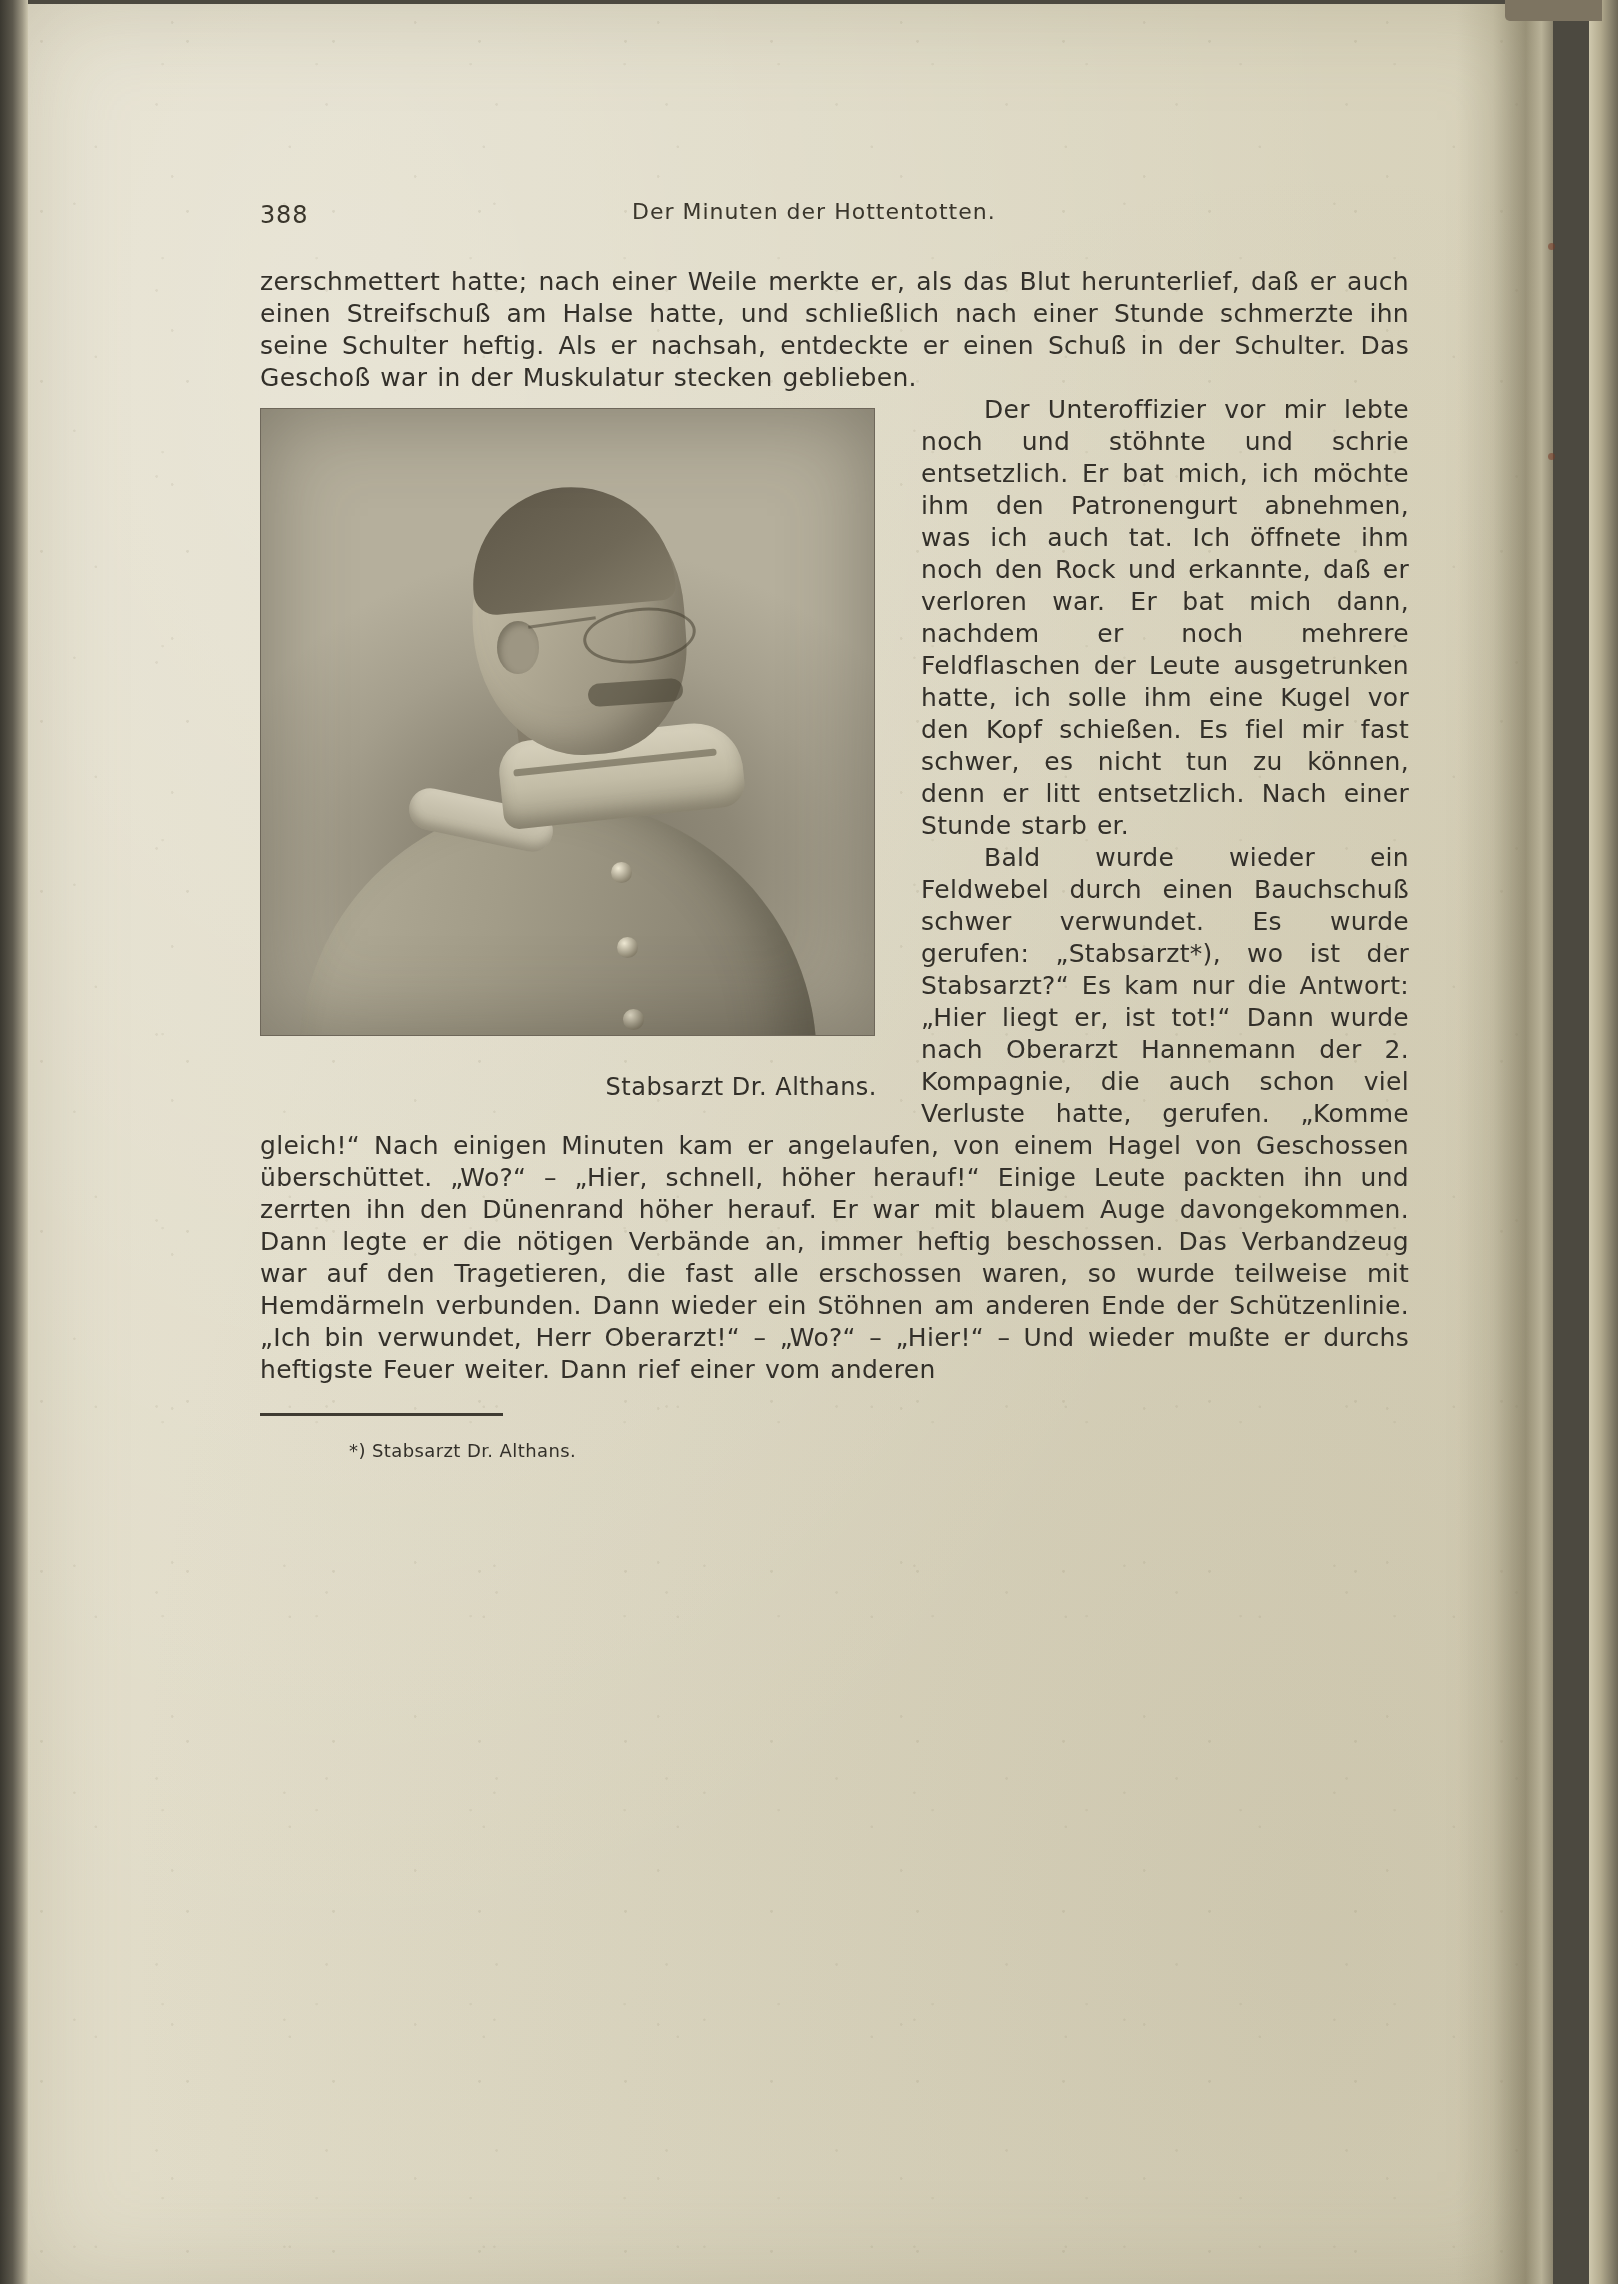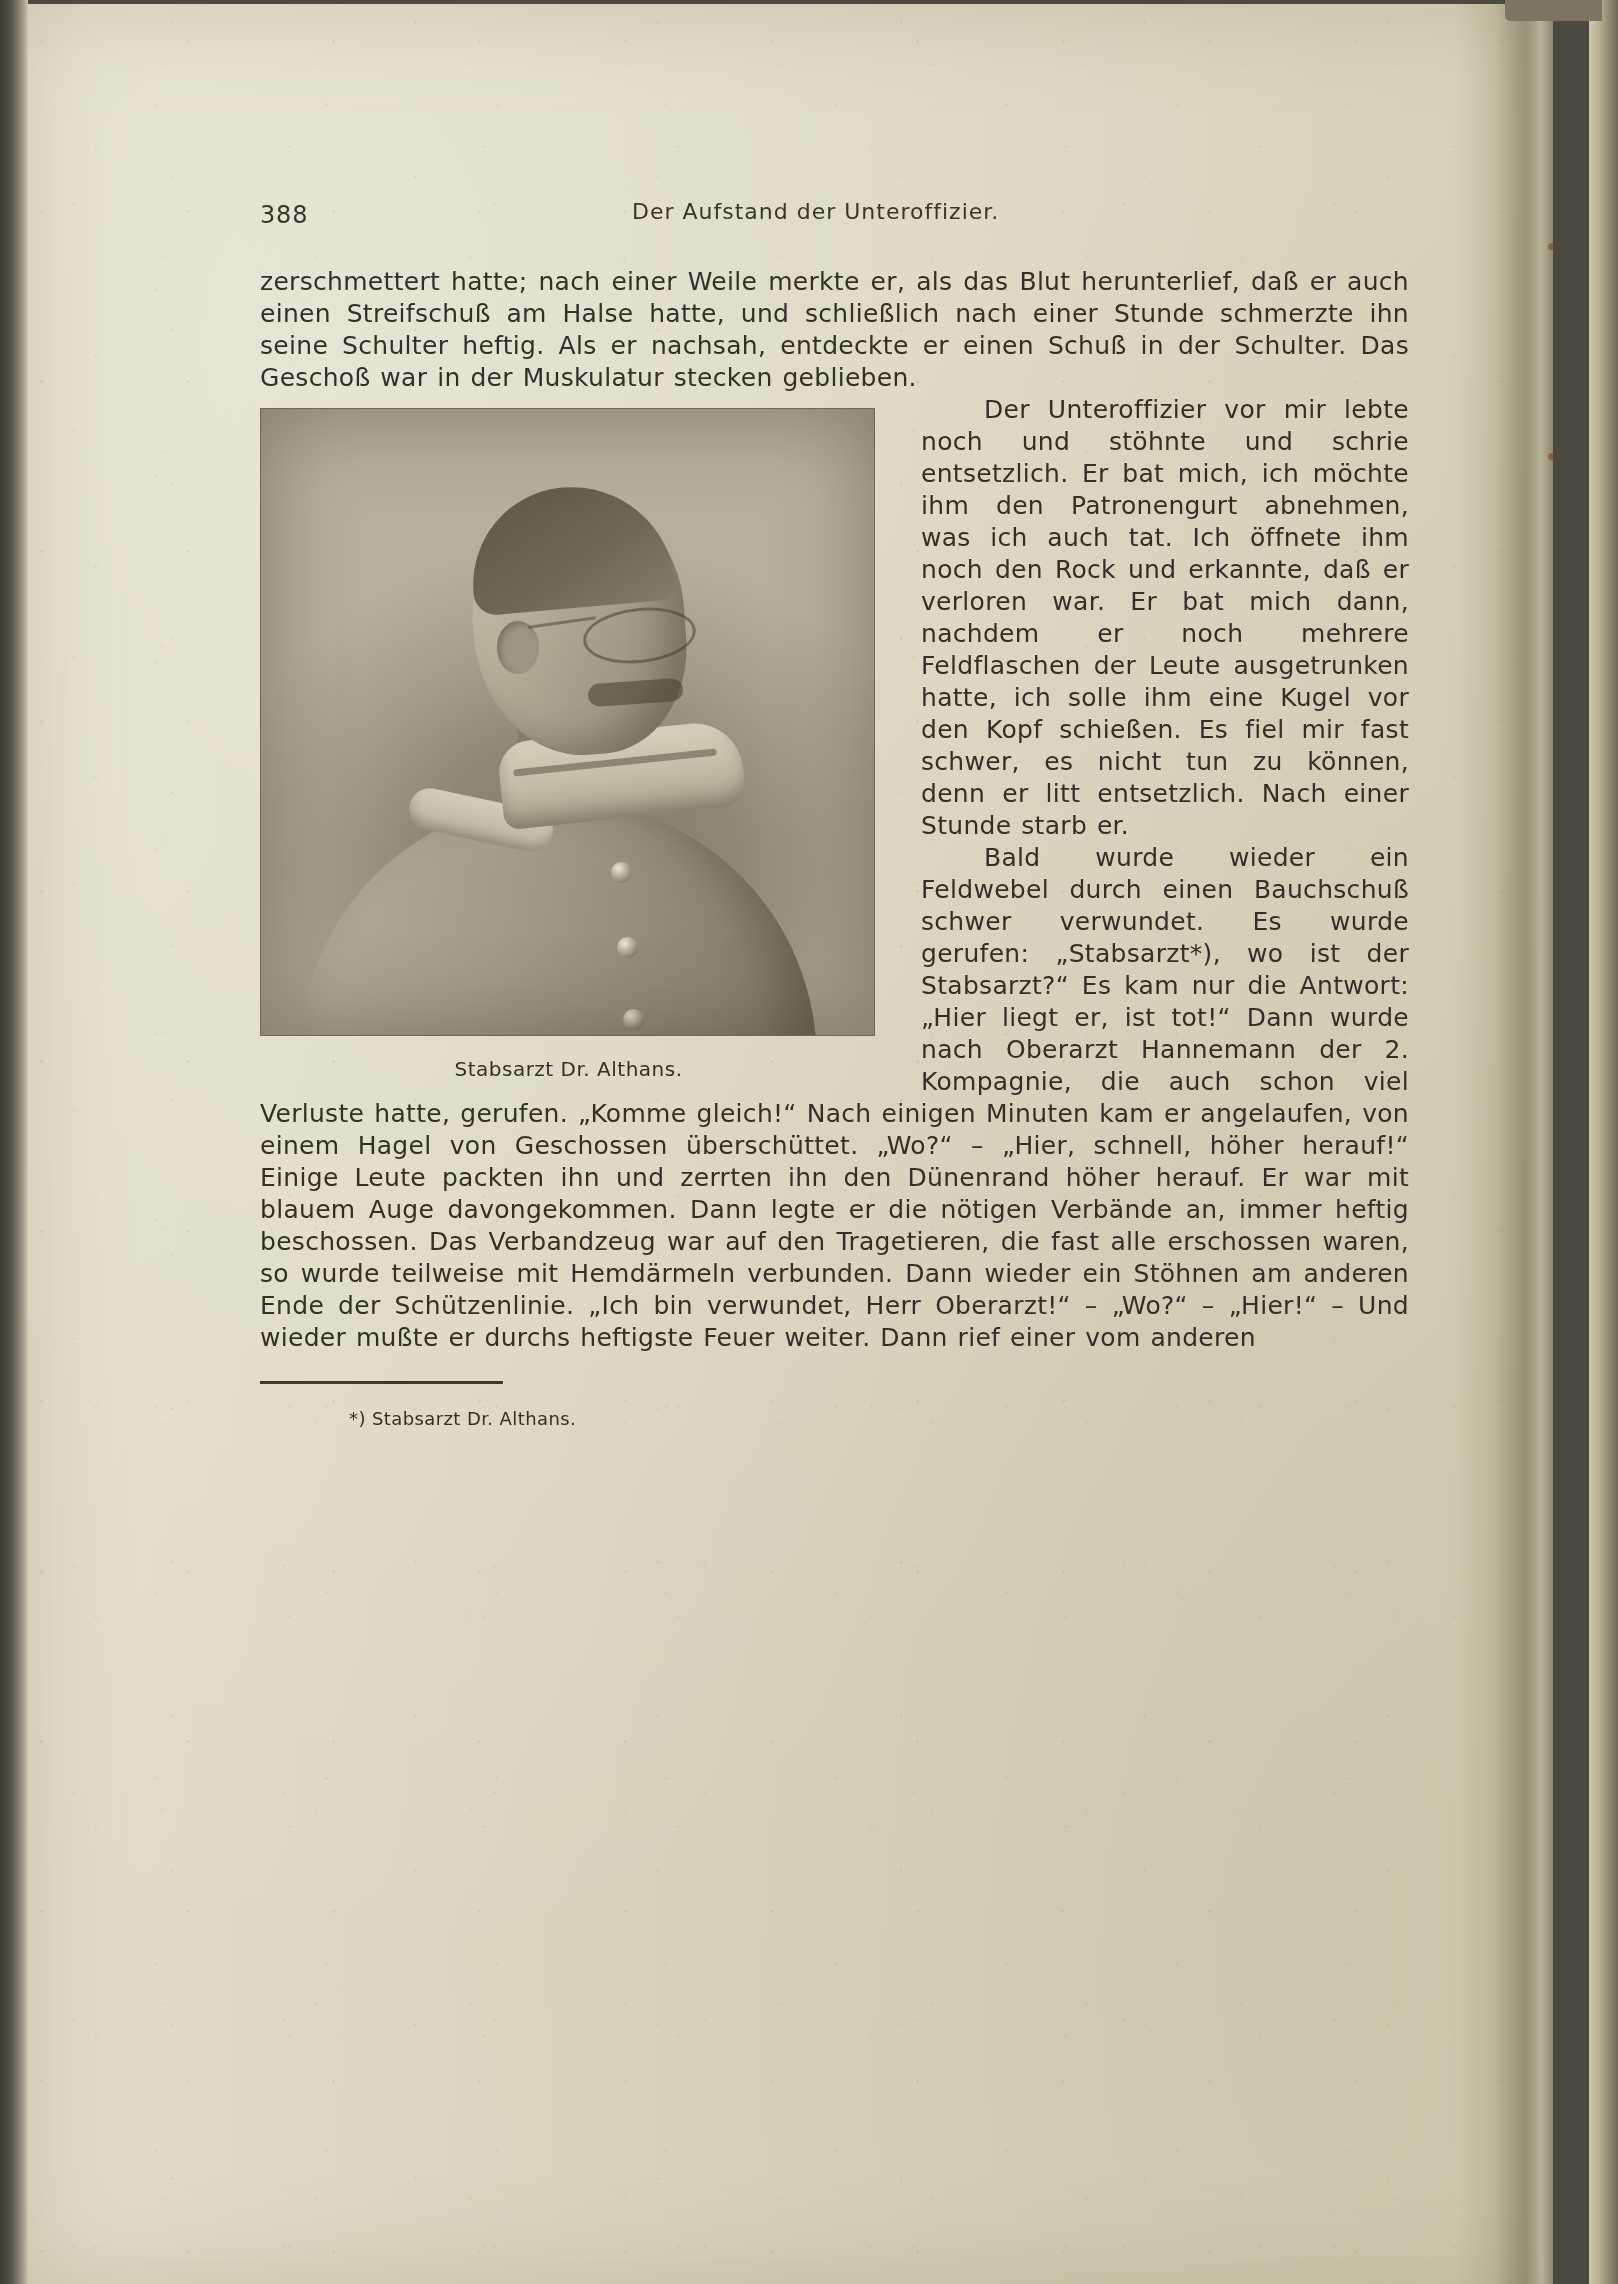--- a/index.html
+++ b/index.html
@@ -275,24 +275,24 @@
   .p-btn.b2 { left: 356px; top: 528px; }
   .p-btn.b3 { left: 362px; top: 600px; }
   .photo-vignette {
     position: absolute;
     inset: 0;
     box-shadow: inset 0 0 89px rgba(60,56,44,0.45);
     pointer-events: none;
   }
 
   .caption {
-    margin-top: 21px;
-    text-align: center;
-    font-family: "DejaVu Sans", sans-serif;
-    font-size: 20px;
+    margin-top: 37px;
+    text-align: right;
+    font-family: "DejaVu Sans", sans-serif;
+    font-size: 24px;
     letter-spacing: 0.5px;
     color: #33302a;
   }
 
   
   .footnote-wrap {
     clear: both;
     margin-top: 27.5px;
   }
   .footnote-rule {
@@ -316,21 +316,21 @@
 <div id="scan">
 
   <div class="page-sheet">
 
     <div class="grain"></div>
 
     <div class="content">
 
       <div class="running-head">
         <div class="folio">388</div>
-        <div class="head-title">Der Aufstand der Unteroffizier.</div>
+        <div class="head-title">Der Minuten der Hottentotten.</div>
       </div>
 
       <p class="body-par">zerschmettert hatte; nach einer Weile merkte er, als das Blut herunterlief, daß er auch einen Streifschuß am Halse hatte, und schließlich nach einer Stunde schmerzte ihn seine Schulter heftig. Als er nachsah, entdeckte er einen Schuß in der Schulter. Das Geschoß war in der Muskulatur stecken geblieben.</p>
 
       <div class="figure">
         <div class="photo">
           <div class="photo-inner">
             <div class="p-shoulders"></div>
             <div class="p-epaulette"></div>
             <div class="p-neck"></div>

